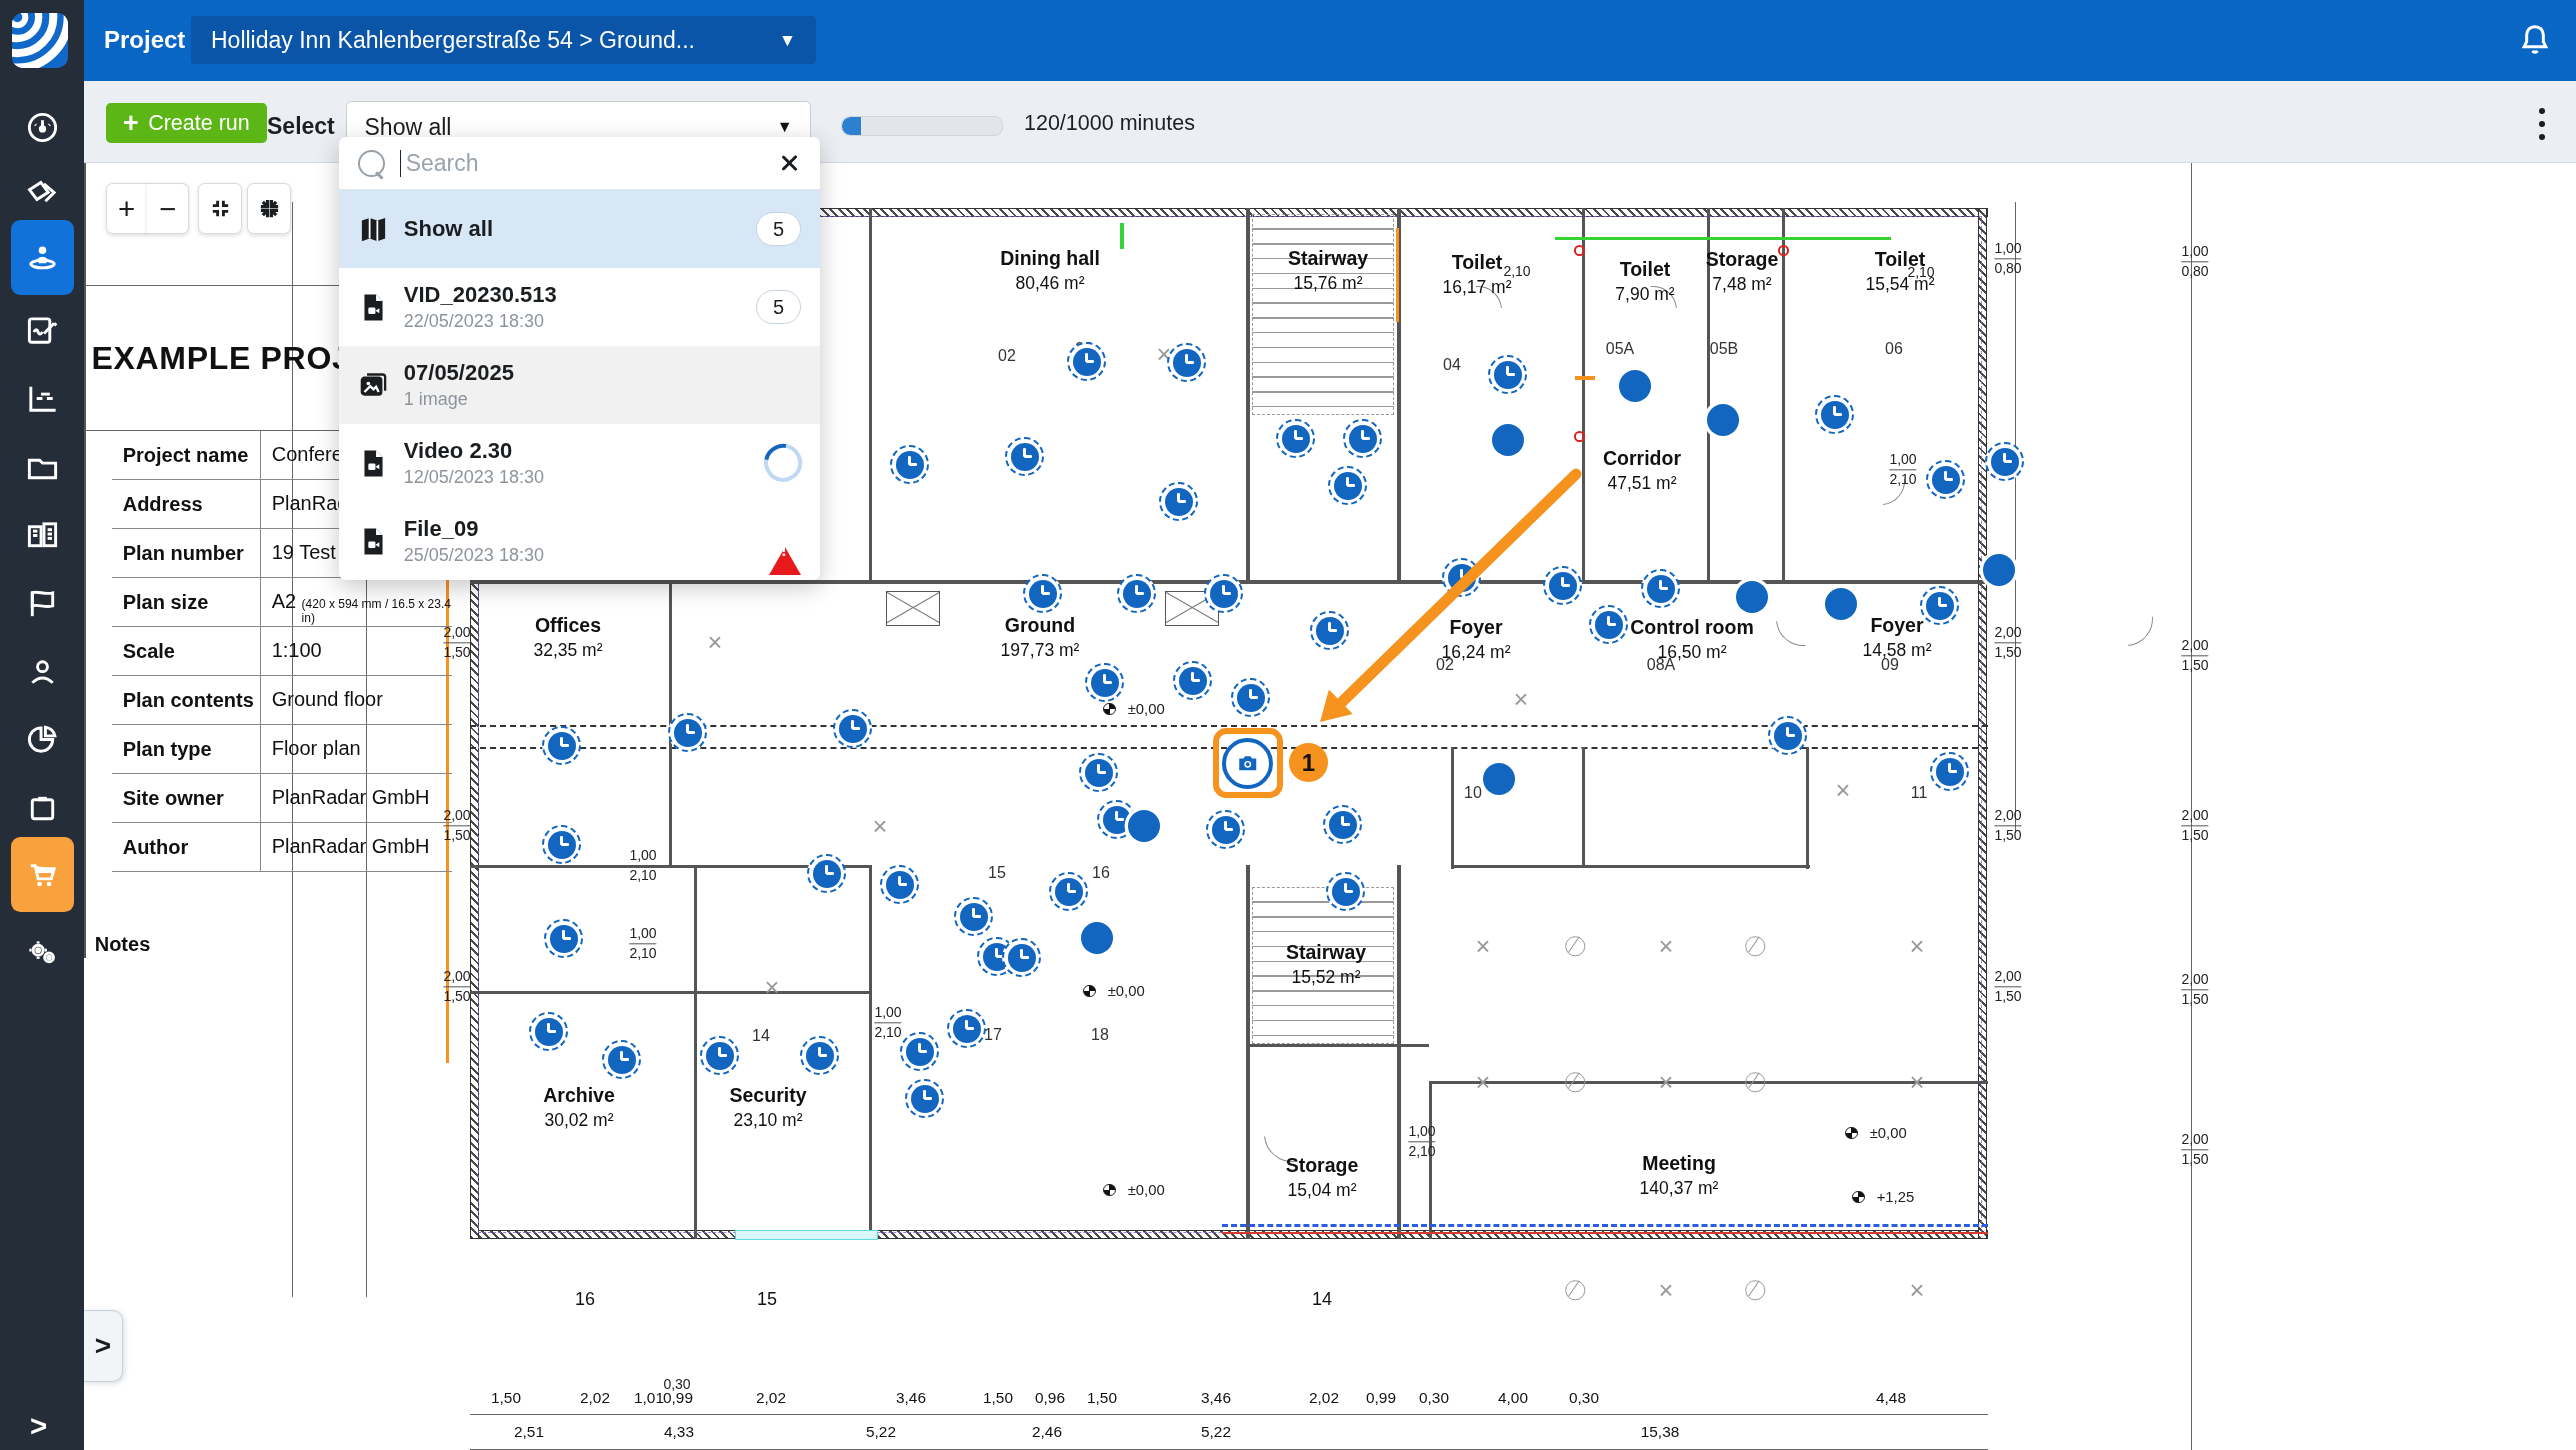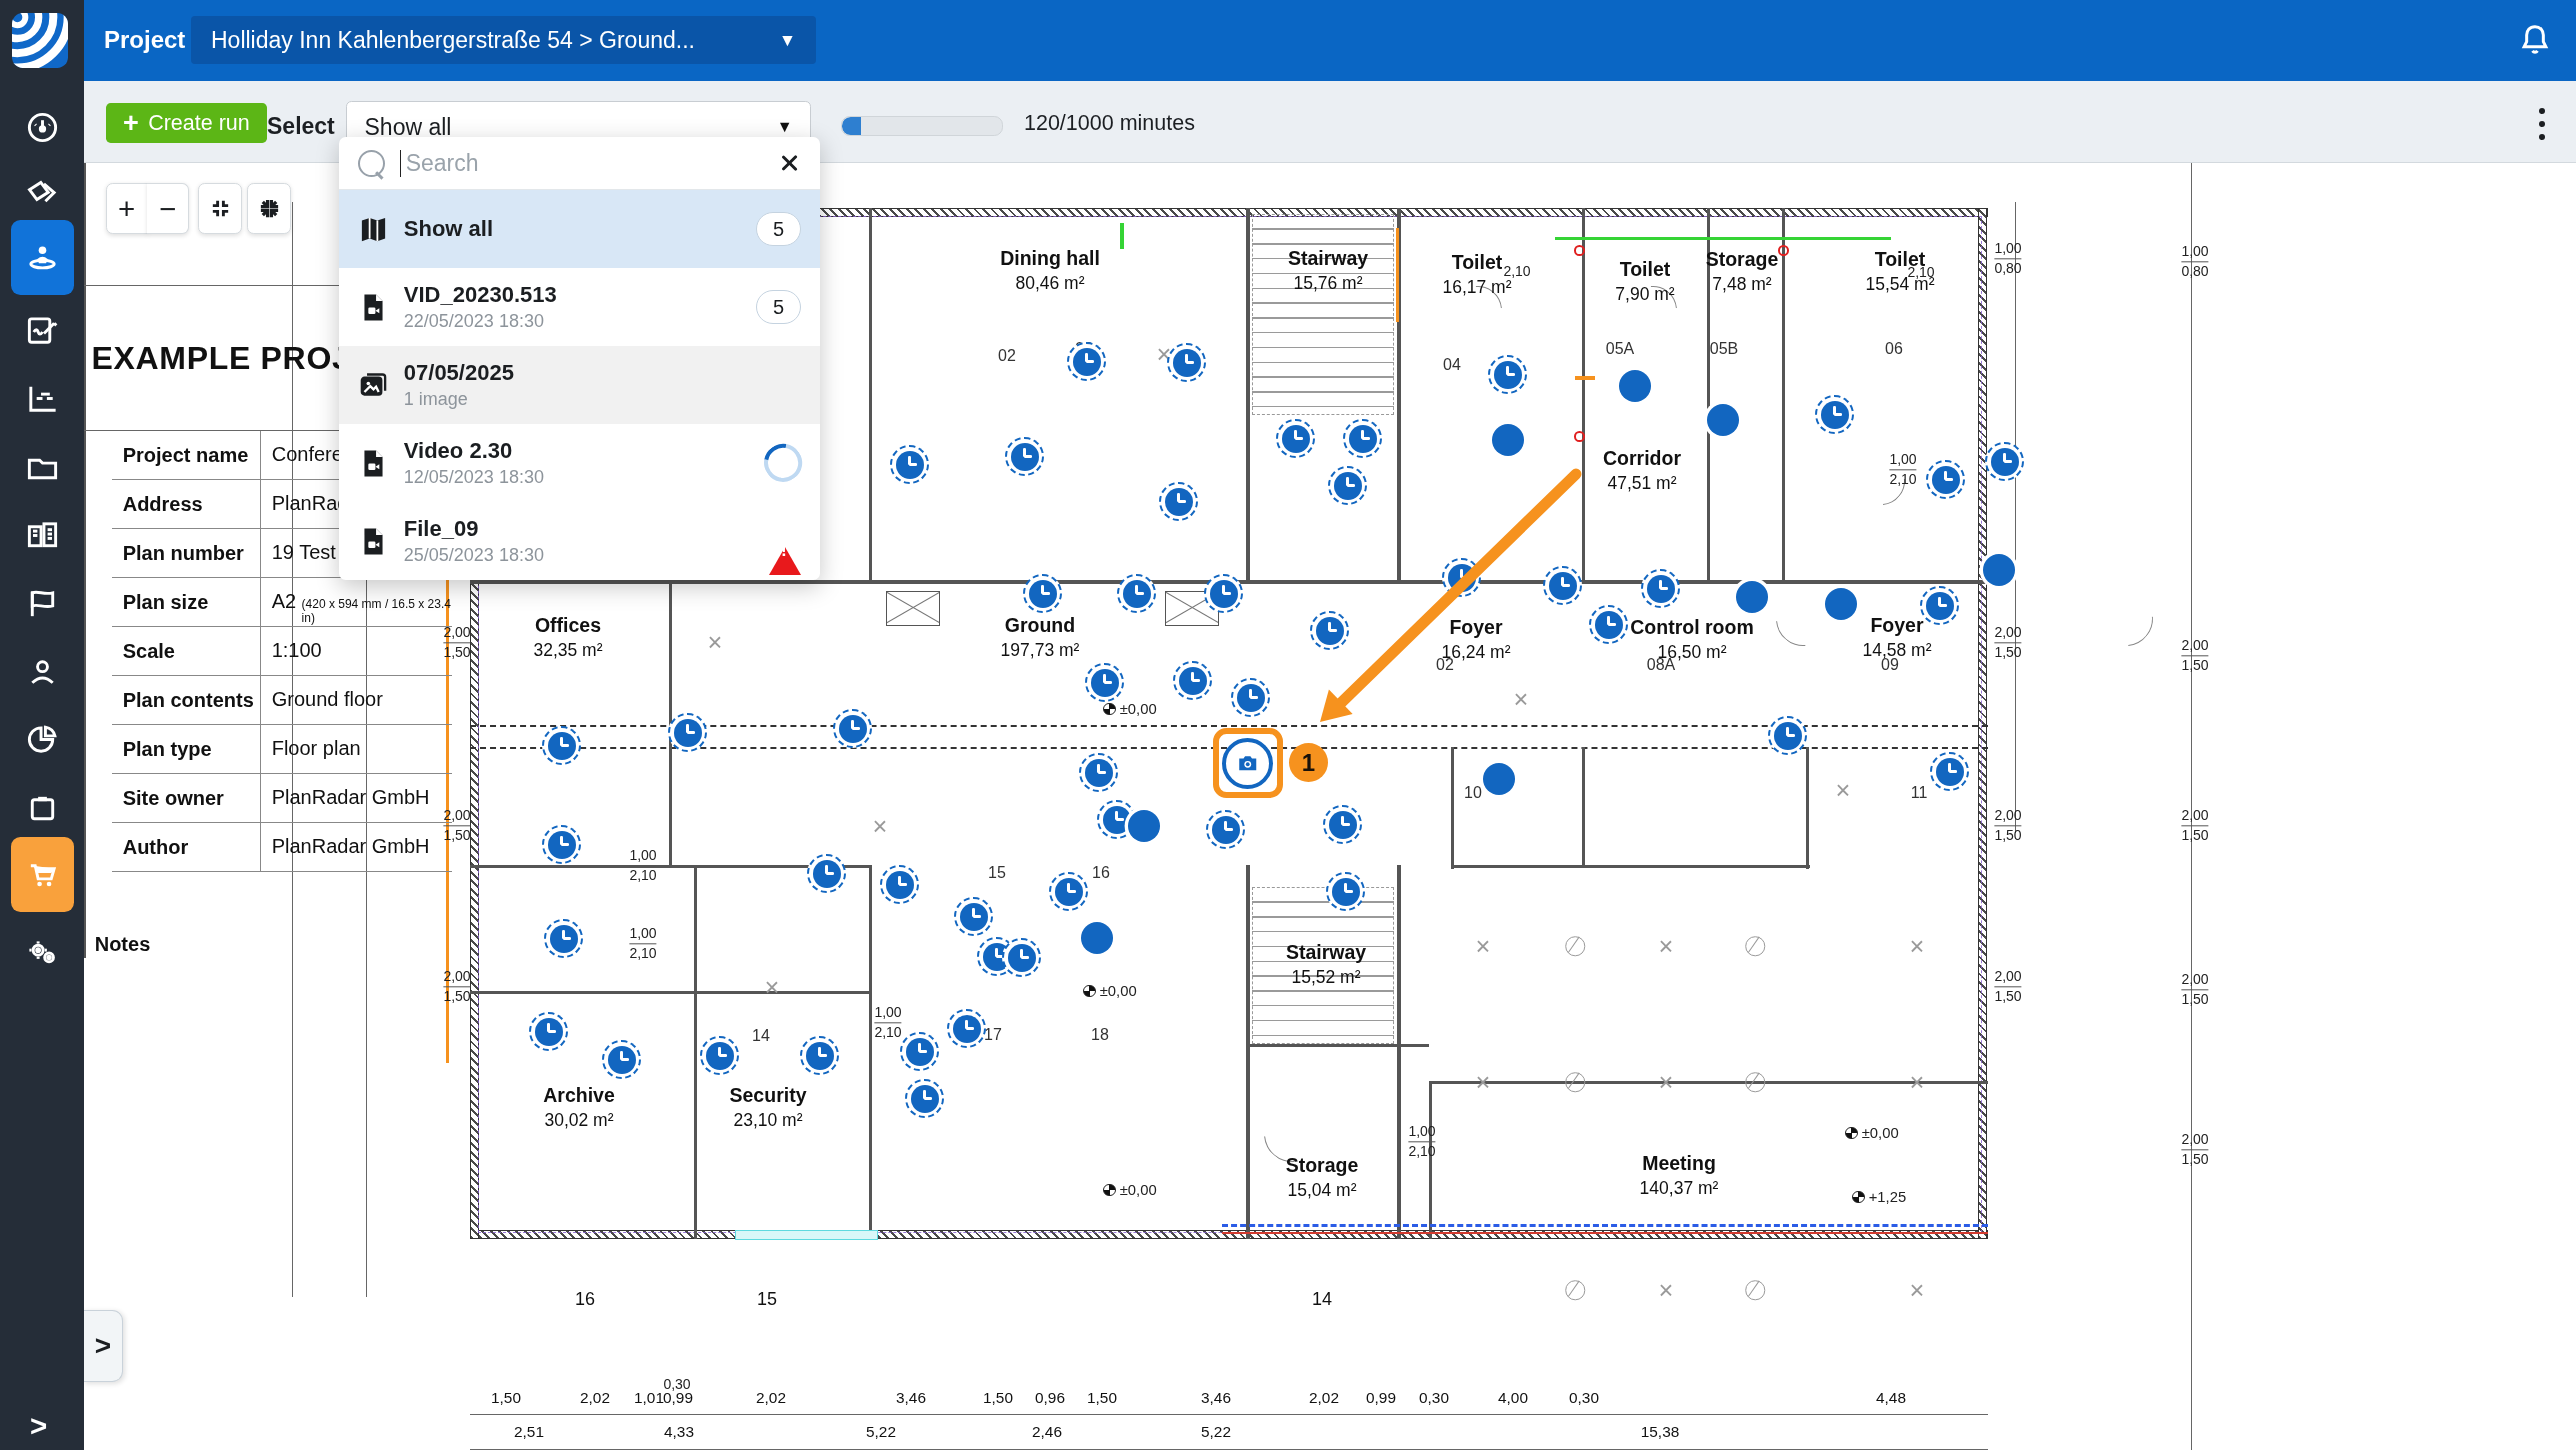--- a/index.html
+++ b/index.html
@@ -93,21 +93,21 @@
   .pin.clock .face::before{content:"";position:absolute;left:12.8px;top:5.4px;width:2.7px;height:9.4px;background:#fff;border-radius:1.3px;}
   .pin.clock .face::after{content:"";position:absolute;left:13.4px;top:12.8px;width:8px;height:2.7px;background:#fff;border-radius:1.3px;}
   .pin.plain{width:32px;height:32px;border-radius:50%;background:#1266c0;box-shadow:0 0 0 3.4px #fff;}
   .cross{transform:translate(-50%,-50%);color:#9a9a9a;font-size:25.5px;z-index:2;}
   .slashcircle{width:17.5px;height:17.5px;border:1.3px solid #9a9a9a;border-radius:50%;transform:translate(-50%,-50%);z-index:2;}
   .slashcircle::before{content:"";position:absolute;left:7.4px;top:-2px;width:1.3px;height:19px;background:#9a9a9a;transform:rotate(35deg);}
   .tinydim{transform:translate(-50%,-50%);font-size:14px;color:#222;text-align:center;line-height:1.25;white-space:nowrap;z-index:3;}
   .tinydim .sep{display:block;border-top:0.7px solid #555;margin:0.7px 0;}
   .doornum{transform:translate(-50%,-50%);font-size:16px;color:#333;z-index:3;}
   .gridnum{transform:translate(-50%,-50%);font-size:18px;color:#111;z-index:3;}
-  .lvl{transform:translate(0,-50%);font-size:14.8px;color:#222;display:flex;align-items:center;gap:4px;z-index:3;}
+  .lvl{transform:translate(0,-50%);font-size:14.8px;color:#222;display:flex;align-items:center;gap:12px;z-index:3;}
   .lvl i{width:10.7px;height:10.7px;border:0.7px solid #222;border-radius:50%;
     background:conic-gradient(#111 0 90deg,#fff 90deg 180deg,#111 180deg 270deg,#fff 270deg);}
   .dimchain{background:#666;}
   .dimlabel{transform:translate(-50%,-100%);font-size:15.4px;color:#111;white-space:nowrap;z-index:3;}
   .greenline{background:#35d435;} .orangeline{background:#f6921e;}
   .blued{border-top:3.4px dashed #2b5ce6;} .redline{background:#d23b2f;}
   .cyanbox{border:1.3px solid #5fd9df;background:#d9f7f8;}
   .reddot{width:10.7px;height:10.7px;border:2px solid #e02020;border-radius:50%;box-sizing:border-box;z-index:3;}
   .arc{border:1.3px solid #888;border-color:#888 transparent transparent transparent;border-radius:50%;box-sizing:border-box;}
 

